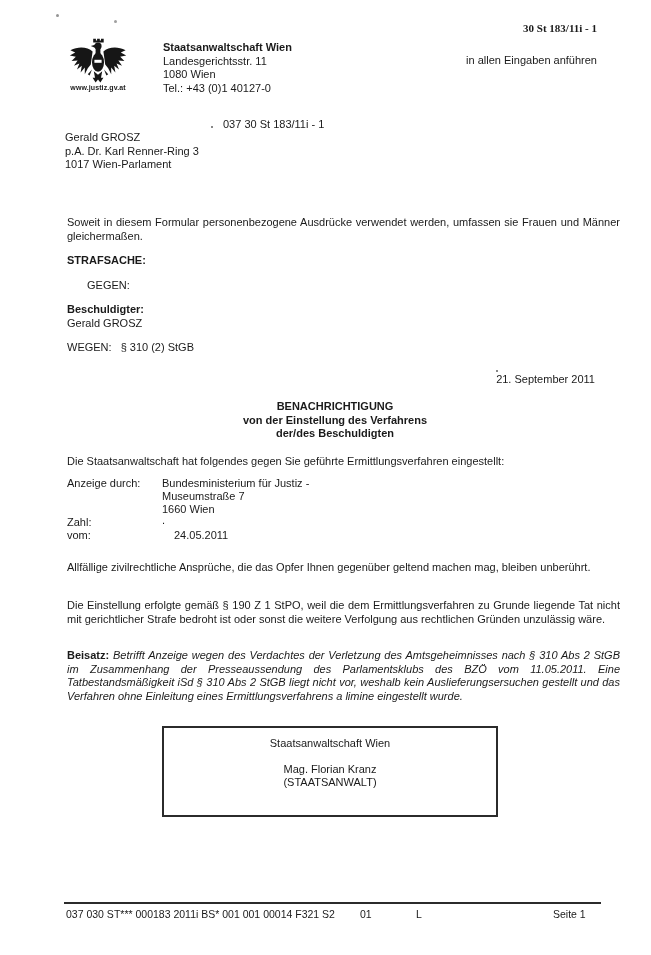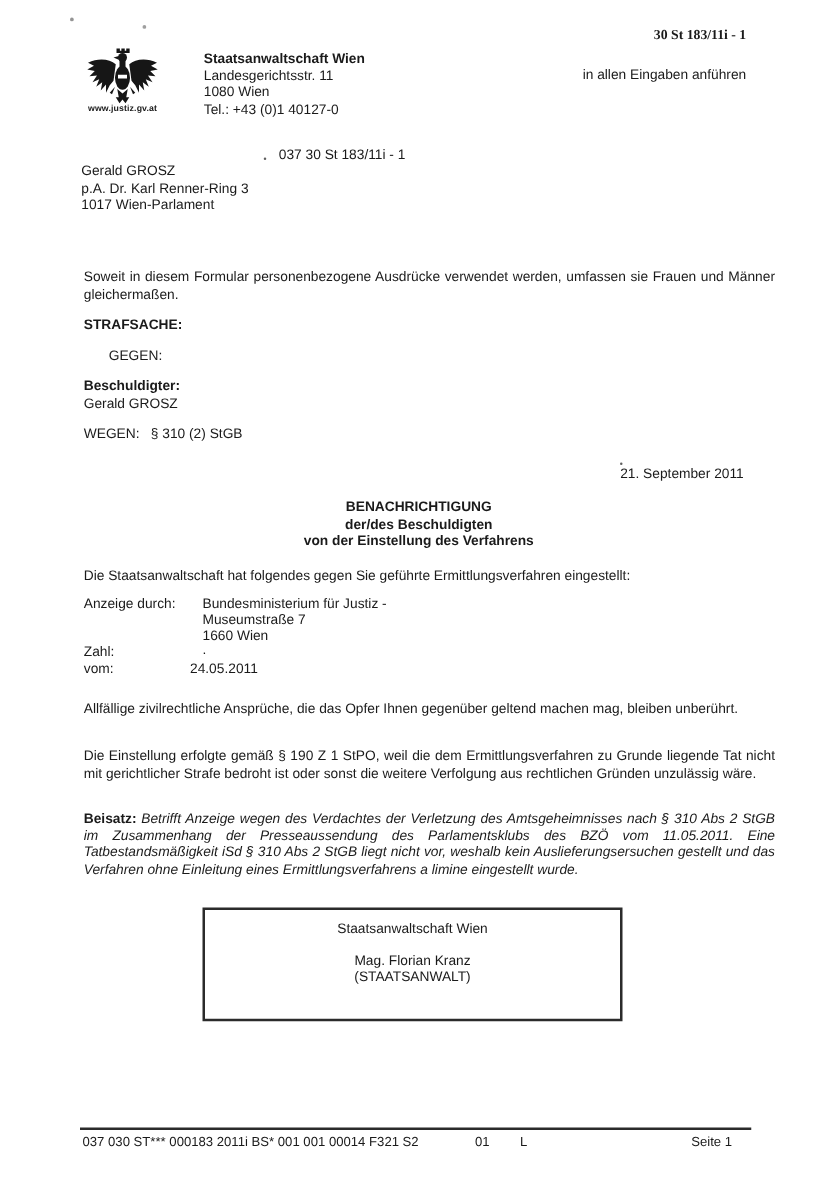--- a/index.html
+++ b/index.html
@@ -116,52 +116,52 @@
     <div>Gerald GROSZ</div>
   </div>
   <div class="abs" style="left:67px; top:341px;">
     <span>WEGEN:</span><span style="display:inline-block; width:9px;"></span><span>§ 310 (2) StGB</span>
   </div>
 
   <div class="abs right" style="right:56px; top:373px; width:200px;">21. September 2011</div>
 
   <div class="abs b center" style="left:135px; top:400px; width:400px;">
     <div>BENACHRICHTIGUNG</div>
+    <div>von der Einstellung des Verfahrens</div>
     <div>der/des Beschuldigten</div>
-    <div>von der Einstellung des Verfahrens</div>
   </div>
 
   <div class="abs para" style="left:67px; top:455px;">Die Staatsanwaltschaft hat folgendes gegen Sie geführte Ermittlungsverfahren eingestellt:</div>
 
   <div class="abs label-col" style="left:67px; top:477px;">Anzeige durch:</div>
   <div class="abs value-col" style="left:162px; top:477px;">
     <div>Bundesministerium für Justiz -</div>
     <div>Museumstraße 7</div>
     <div>1660 Wien</div>
   </div>
   <div class="abs label-col" style="left:67px; top:516px;">Zahl:</div>
   <div class="abs value-col" style="left:162px; top:514px;">.</div>
   <div class="abs label-col" style="left:67px; top:529px;">vom:</div>
-  <div class="abs value-col" style="left:152px; top:529px;text-align:right;">24.05.2011</div>
+  <div class="abs value-col" style="left:174px; top:529px;text-align:right;">24.05.2011</div>
 
   <div class="abs just para" style="left:67px; top:561px;">Allfällige zivilrechtliche Ansprüche, die das Opfer Ihnen gegenüber geltend machen mag, bleiben unberührt.</div>
 
   <div class="abs just para" style="left:67px; top:599px;">Die Einstellung erfolgte gemäß § 190 Z 1 StPO, weil die dem Ermittlungsverfahren zu Grunde liegende Tat nicht mit gerichtlicher Strafe bedroht ist oder sonst die weitere Verfolgung aus rechtlichen Gründen unzulässig wäre.</div>
 
   <div class="abs just para" style="left:67px; top:649px;">
     <span class="b">Beisatz:</span>
     <span class="it">Betrifft Anzeige wegen des Verdachtes der Verletzung des Amtsgeheimnisses nach § 310 Abs 2 StGB im Zusammenhang der Presseaussendung des Parlamentsklubs des BZÖ vom 11.05.2011. Eine Tatbestandsmäßigkeit iSd § 310 Abs 2 StGB liegt nicht vor, weshalb kein Auslieferungsersuchen gestellt und das Verfahren ohne Einleitung eines Ermittlungsverfahrens a limine eingestellt wurde.</span>
   </div>
 
   <div class="sig-box">
     <div>Staatsanwaltschaft Wien</div>
     <div class="sig-gap"></div>
     <div>Mag. Florian Kranz</div>
     <div>(STAATSANWALT)</div>
   </div>
 
   <div class="footer-line"></div>
   <div class="abs footer-text" style="left:66px; top:908px;">037 030 ST*** 000183 2011i BS* 001 001 00014 F321 S2</div>
-  <div class="abs footer-text" style="left:360px; top:908px;margin-left:20px;">01</div>
+  <div class="abs footer-text" style="left:360px; top:908px;">01</div>
   <div class="abs footer-text" style="left:416px; top:908px;">L</div>
   <div class="abs footer-text" style="left:553px; top:908px;">Seite 1</div>
 
 </div>
 
 </body></html>

